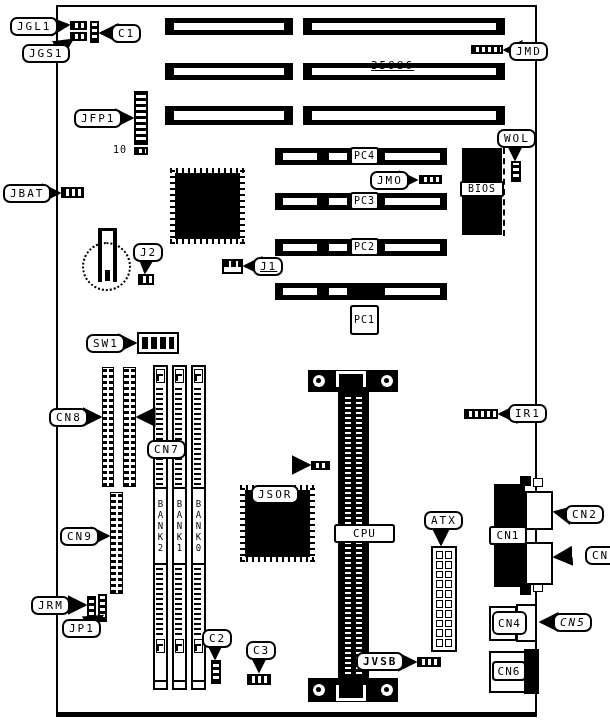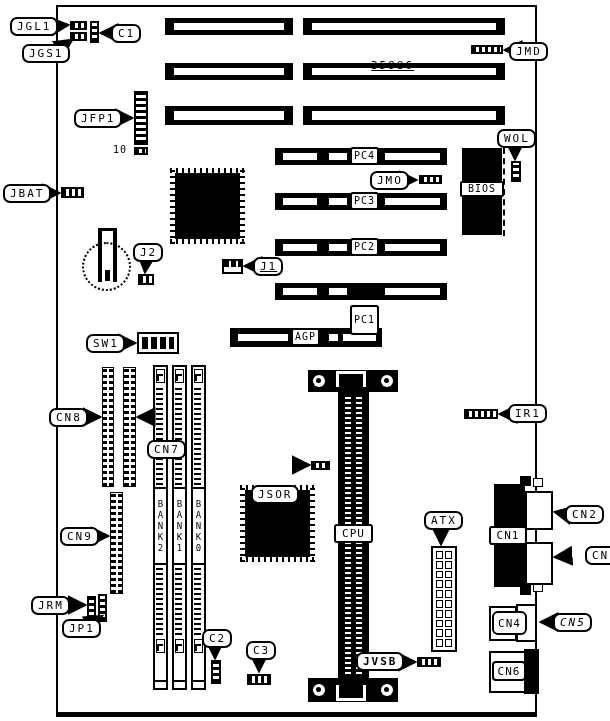--- a/index.html
+++ b/index.html
@@ -133,44 +133,38 @@
     <div class="slot-label" style="left:75px;top:-1px;height:18px;">PC2</div>
     <div class="st" style="left:110px;width:55px;"></div>
   </div>
   <div class="slotbar" style="left:275px;top:283px;width:172px;height:17px;">
     <div class="st" style="left:8px;width:34px;"></div>
     <div class="st" style="left:54px;width:18px;"></div>
     <div class="slot-label" style="left:75px;top:-1px;height:30px;margin-top:23px;">PC1</div>
     <div class="st" style="left:110px;width:55px;"></div>
   </div>
 
-  <div class="slotbar" style="left:230px;top:328px;width:152px;height:19px;">
-    <div class="st" style="left:8px;top:6px;width:50px;"></div>
-    <div class="slot-label" style="left:61px;top:0;height:18px;">AGP</div>
-    <div class="st" style="left:99px;top:6px;width:9px;"></div>
-    <div class="st" style="left:113px;top:6px;width:33px;"></div>
-  </div>
 
   <div class="chip" style="left:175px;top:173px;width:65px;height:66px;"></div>
   <div class="chip" style="left:245px;top:490px;width:65px;height:67px;"></div>
 
   <div class="blackbox" style="left:462px;top:148px;width:40px;height:87px;"></div>
   <div style="position:absolute;left:503px;top:148px;height:88px;border-left:2px dashed #000;z-index:2;"></div>
   <div class="slot-label" style="left:460px;top:181px;width:44px;height:16px;border-radius:2px;">BIOS</div>
 
   <div class="bracket" style="top:370px;height:22px;">
     <div class="hole" style="left:5px;top:5px;"></div>
     <div class="hole" style="right:5px;top:5px;"></div>
     <div class="notch-up"></div>
   </div>
   <div class="cpu-body">
     <div class="col" style="left:7px;"></div>
     <div class="col" style="left:18px;"></div>
   </div>
-  <div class="slot-label" style="left:334px;top:524px;width:39px;height:19px;font-size:11px;text-align:right;">CPU</div>
+  <div class="slot-label" style="left:334px;top:524px;width:61px;height:19px;font-size:11px;text-align:right;">CPU</div>
   <div class="bracket" style="top:678px;height:24px;">
     <div class="hole" style="left:5px;top:6px;"></div>
     <div class="hole" style="right:5px;top:6px;"></div>
     <div class="notch-dn"></div>
   </div>
 
   <div class="hdr" style="left:102px;top:367px;width:12px;height:120px;"></div>
   <div class="hdr" style="left:123px;top:367px;width:13px;height:120px;"></div>
   <div class="hdr" style="left:110px;top:492px;width:13px;height:102px;"></div>
 

